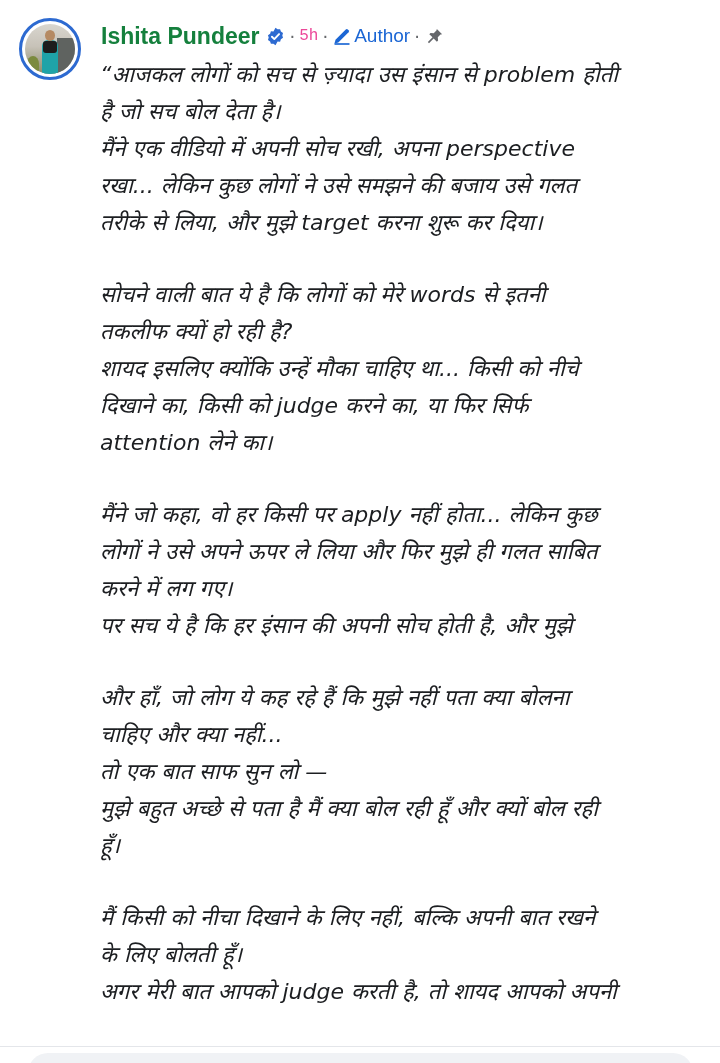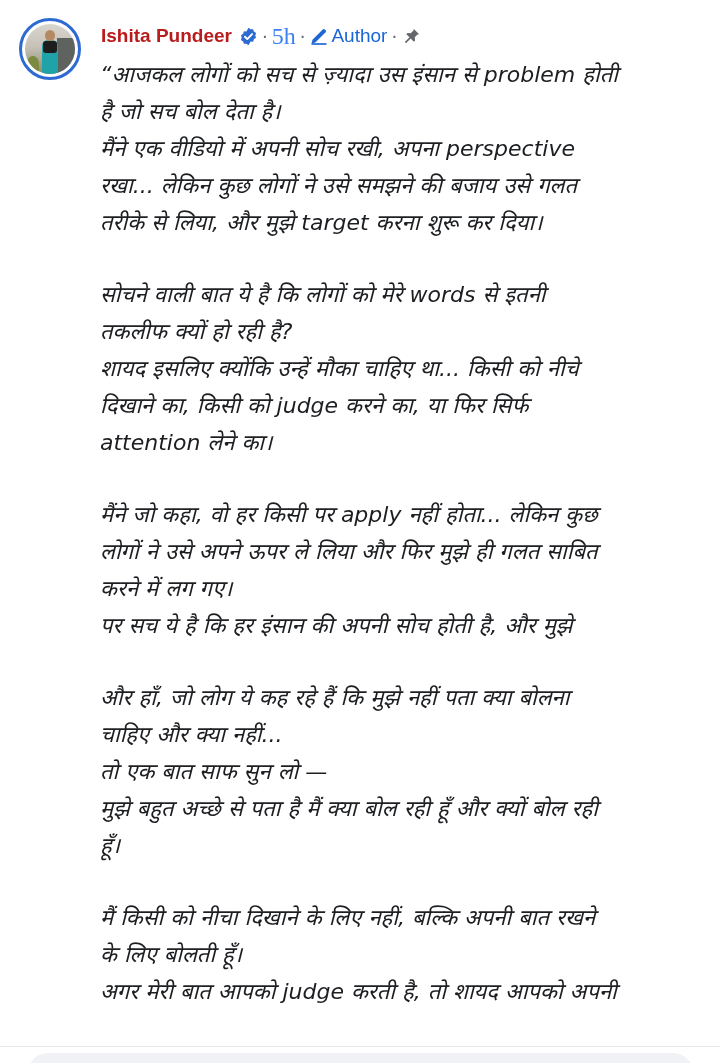--- a/index.html
+++ b/index.html
@@ -65,32 +65,32 @@
       left: 101px;
       top: 23px;
       height: 26px;
       display: flex;
       align-items: center;
       white-space: nowrap;
     }
     .author-name {
       font-family: "Liberation Sans", sans-serif;
       font-weight: bold;
-      font-size: 19px;
-      color: #b91c1c;
+      font-size: 23px;
+      color: #15803d;
     }
     .verified {
       width: 19px; height: 19px;
       margin-left: 7px;
       display: inline-flex;
     }
     .meta {
-      font-family: Liberation Serif, serif;
-      font-size: 24px;
-      color: #3b82f6;
+      font-family: Liberation Mono, monospace;
+      font-size: 16px;
+      color: #ec4899;
     }
     .dot { margin: 0 4px; color: #65676b; font-size: 18px; }
     .author-badge {
       display: inline-flex;
       align-items: center;
       color: #1b66d4;
       font-family: "Liberation Sans", sans-serif;
       font-size: 19px;
     }
     .author-badge svg { margin-right: 2px; }

